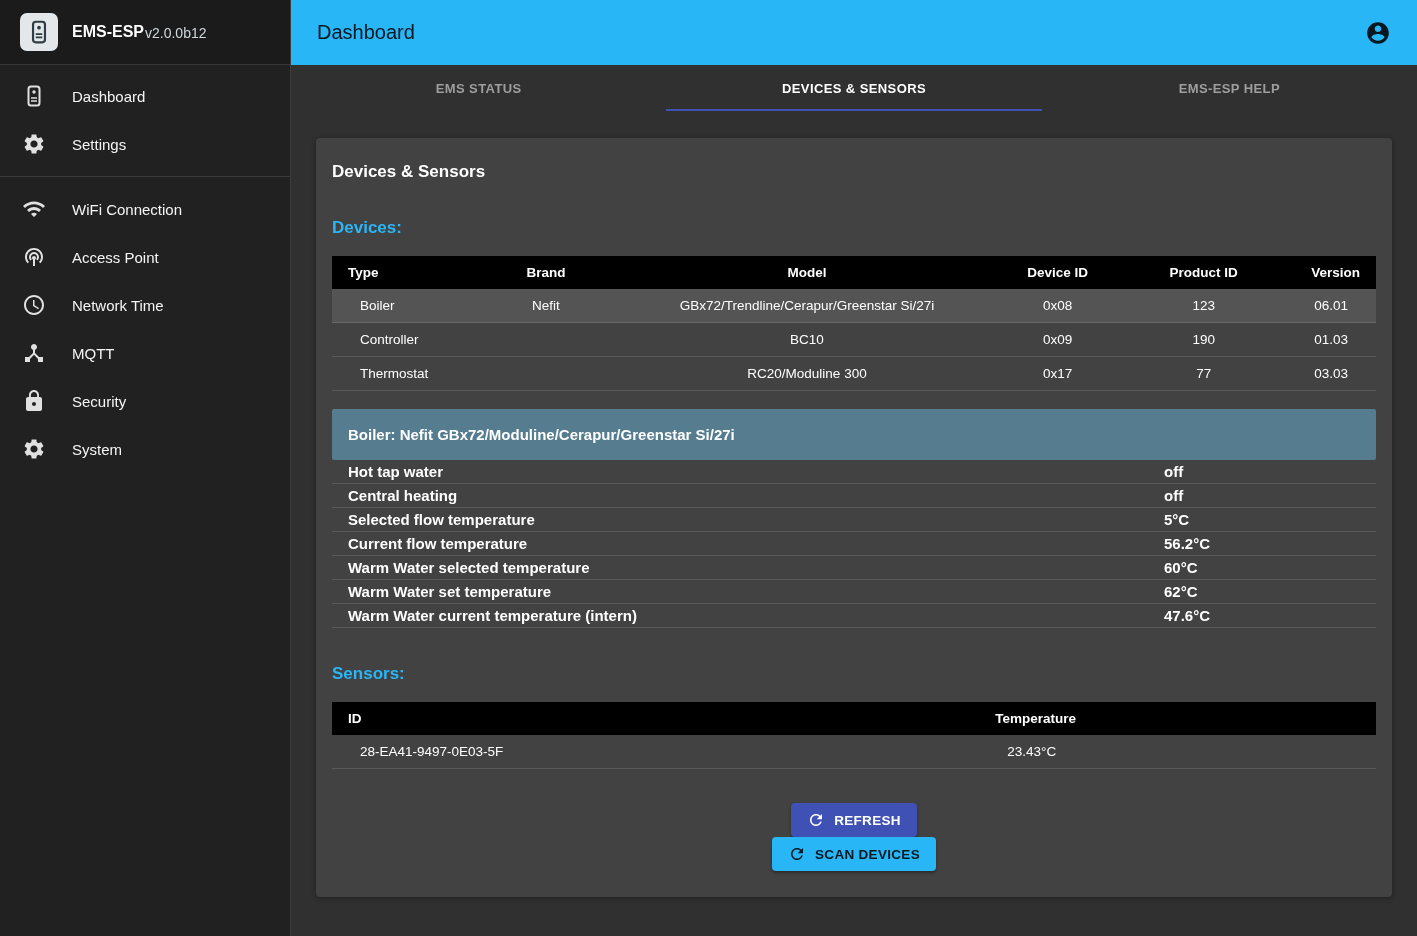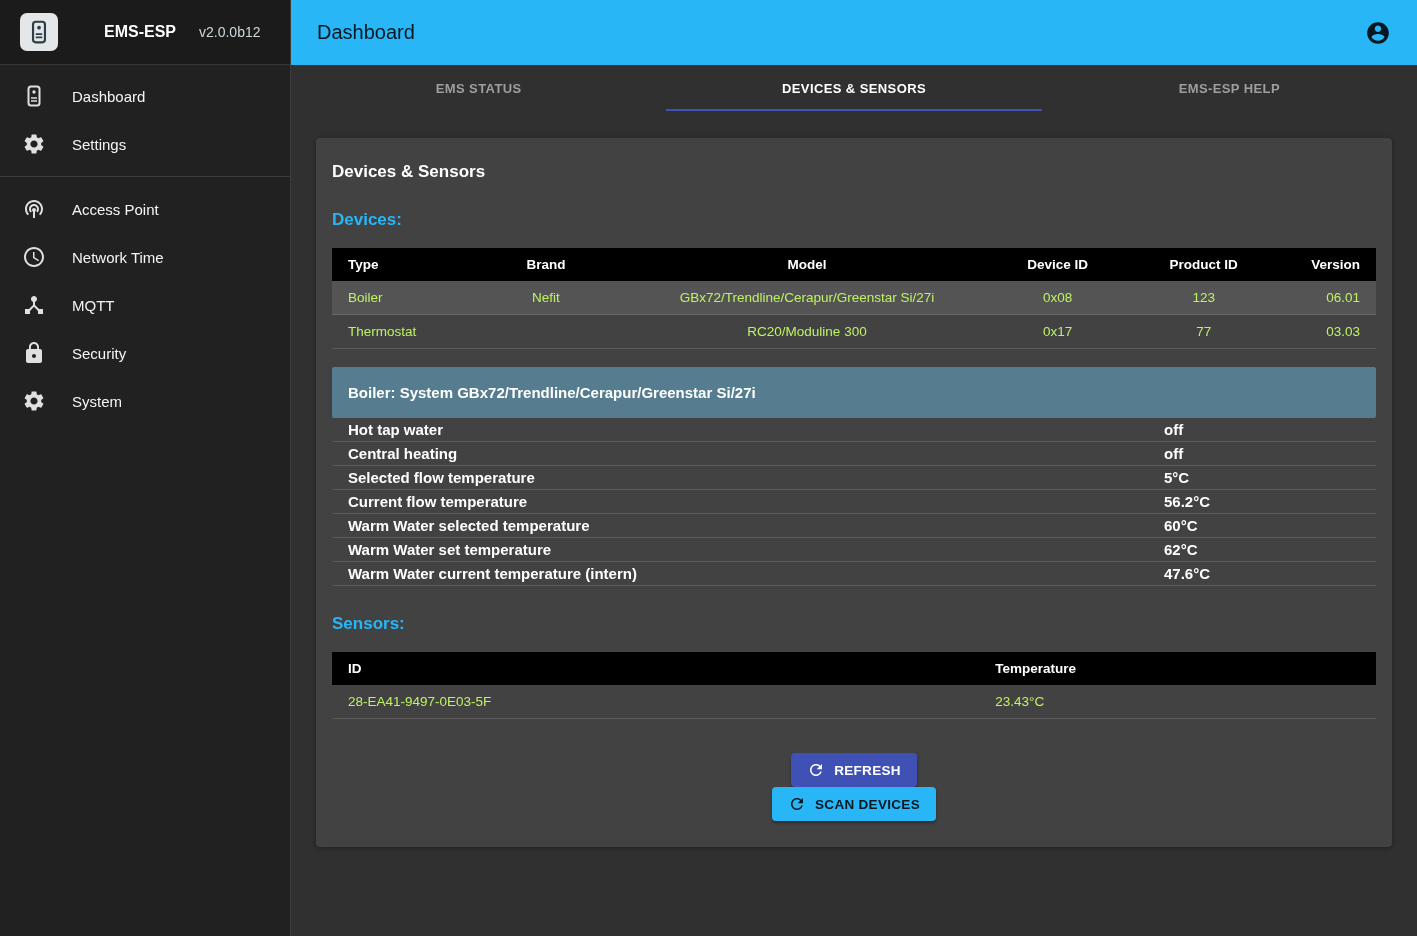--- a/index.html
+++ b/index.html
@@ -12,21 +12,21 @@
   .app { display:flex; width:100%; height:100%; }
 
   
   .sidebar { width:291px; flex-shrink:0; background:#212121;
     border-right:1px solid rgba(255,255,255,0.12); display:flex; flex-direction:column; }
   .sidebar-header { height:65px; flex-shrink:0; display:flex; align-items:center;
     gap:14px; padding:0 20px; background:#1b1b1b; border-bottom:1px solid rgba(255,255,255,0.12); }
   .logo { width:38px; height:38px; border-radius:7px; background:#e3e7ea; color:#2e3d46;
     display:flex; align-items:center; justify-content:center; flex-shrink:0; }
   .logo svg { width:26px; height:26px; }
-  .app-title { display:flex; align-items:center; gap:23px; white-space:nowrap;margin-left:32px; }
+  .app-title { display:flex; align-items:flex-end; gap:1px; white-space:nowrap; }
   .app-name { font-size:16px; font-weight:700; color:#fff; }
   .app-version { font-size:14px; color:#cfd8dc; }
   .nav { padding:7px 0 0; }
   .nav-item { height:48px; display:flex; align-items:center; gap:26px;
     padding:0 16px 0 22px; cursor:pointer; font-size:15px; color:#f5f5f5; }
   .nav-icon { width:24px; height:24px; color:#e0e0e0; display:flex; flex-shrink:0; }
   .nav-icon svg { width:24px; height:24px; fill:currentColor; }
   .nav-divider { height:1px; background:rgba(255,255,255,0.12); margin:8px 0; }
 
   
@@ -42,25 +42,25 @@
     font-size:13px; font-weight:700; letter-spacing:0.4px; text-transform:uppercase;
     color:#9e9e9e; cursor:pointer; }
   .tab.active { color:#fff; }
   .tab.active::after { content:""; position:absolute; left:0; right:0; bottom:0;
     height:2px; background:#3f51b5; }
 
   .content { flex:1; padding:27px 25px; background:#303030; overflow:auto; }
   .card { background:#424242; border-radius:4px; padding:16px 16px 26px;
     box-shadow:0 1px 5px rgba(0,0,0,0.35); }
   .card-title { font-size:17px; font-weight:700; margin:8px 0 4px; }
-  .section-heading { color:#29b6f6; font-size:17px; font-weight:700; margin:28px 0 18px; }
+  .section-heading { color:#29b6f6; font-size:17px; font-weight:700; margin:36px 0 18px; }
 
   table { width:100%; border-collapse:collapse; font-size:13.5px; }
   thead th { background:#000; color:#fff; font-weight:700; padding:9px 16px; text-align:left; }
-  tbody td { padding:9px 16px; border-bottom:1px solid rgba(255,255,255,0.12); color:#bef264; }
+  tbody td { padding:9px 28px; border-bottom:1px solid rgba(255,255,255,0.12); color:#ffffff; }
   .ta-c { text-align:center; }
   .ta-r { text-align:right; }
   tr.selected-row { background:#545454; }
 
   .panel-header { margin-top:18px; background:#567d8f; border-radius:2px;
     padding:17px 16px; font-size:15px; font-weight:700; color:#fff; }
   .kv-row { display:flex; padding:3px 16px; font-size:15px;
     border-bottom:1px solid rgba(255,255,255,0.12);font-weight:bold; }
   .kv-label { flex:1; }
   .kv-value { width:196px; flex-shrink:0; }
@@ -114,20 +114,28 @@
             </svg>
         </span>
         <span class="nav-label">Settings</span>
       </div>
 
       <div class="nav-divider"></div>
 
       <div class="nav-item">
         <span class="nav-icon">
           <svg viewBox="0 0 24 24">
+              <path d="M1 9l2 2c4.97-4.97 13.03-4.97 18 0l2-2C16.93 2.93 7.08 2.93 1 9zm8 8l3 3 3-3c-1.65-1.66-4.34-1.66-6 0zm-4-4l2 2c2.76-2.76 7.24-2.76 10 0l2-2C15.14 9.14 8.87 9.14 5 13z"></path>
+            </svg>
+        </span>
+        <span class="nav-label">WiFi Connection</span>
+      </div>
+      <div class="nav-item">
+        <span class="nav-icon">
+          <svg viewBox="0 0 24 24">
               <path d="M12 11c-1.1 0-2 .9-2 2 0 .74.4 1.38 1 1.72V21h2v-6.28c.6-.35 1-.98 1-1.72 0-1.1-.9-2-2-2zm0-8C7.03 3 3 7.03 3 12c0 2.49 1.01 4.74 2.64 6.36l1.41-1.41C5.78 15.68 5 13.93 5 12c0-3.86 3.14-7 7-7s7 3.14 7 7c0 1.93-.78 3.68-2.05 4.95l1.41 1.41C19.99 16.74 21 14.49 21 12c0-4.97-4.03-9-9-9zm0 4c-2.76 0-5 2.24-5 5 0 1.38.56 2.63 1.46 3.54l1.41-1.41C9.33 13.57 9 12.82 9 12c0-1.66 1.34-3 3-3s3 1.34 3 3c0 .82-.33 1.57-.88 2.12l1.41 1.41C16.44 14.63 17 13.38 17 12c0-2.76-2.24-5-5-5z"></path>
             </svg>
         </span>
         <span class="nav-label">Access Point</span>
       </div>
       <div class="nav-item">
         <span class="nav-icon">
           <svg viewBox="0 0 24 24">
               <path d="M11.99 2C6.47 2 2 6.48 2 12s4.47 10 9.99 10C17.52 22 22 17.52 22 12S17.52 2 11.99 2zM12 20c-4.42 0-8-3.58-8-8s3.58-8 8-8 8 3.58 8 8-3.58 8-8 8zm.5-13H11v6l5.25 3.15.75-1.23-4.5-2.67z"></path>
             </svg>
@@ -207,31 +215,39 @@
           <tbody>
             <tr class="selected-row">
               <td>Boiler</td>
               <td class="ta-c">Nefit</td>
               <td class="ta-c">GBx72/Trendline/Cerapur/Greenstar Si/27i</td>
               <td class="ta-c">0x08</td>
               <td class="ta-c">123</td>
               <td class="ta-r">06.01</td>
             </tr>
             <tr>
+              <td>Controller</td>
+              <td class="ta-c"></td>
+              <td class="ta-c">BC10</td>
+              <td class="ta-c">0x09</td>
+              <td class="ta-c">190</td>
+              <td class="ta-r">01.03</td>
+            </tr>
+            <tr>
               <td>Thermostat</td>
               <td class="ta-c"></td>
               <td class="ta-c">RC20/Moduline 300</td>
               <td class="ta-c">0x17</td>
               <td class="ta-c">77</td>
               <td class="ta-r">03.03</td>
             </tr>
           </tbody>
         </table>
 
-        <div class="panel-header">Boiler: System GBx72/Trendline/Cerapur/Greenstar Si/27i</div>
+        <div class="panel-header">Boiler: Nefit GBx72/Moduline/Cerapur/Greenstar Si/27i</div>
 
         <div>
           <div class="kv-row">
             <span class="kv-label">Hot tap water</span>
             <span class="kv-value">off</span>
           </div>
           <div class="kv-row">
             <span class="kv-label">Central heating</span>
             <span class="kv-value">off</span>
           </div>

